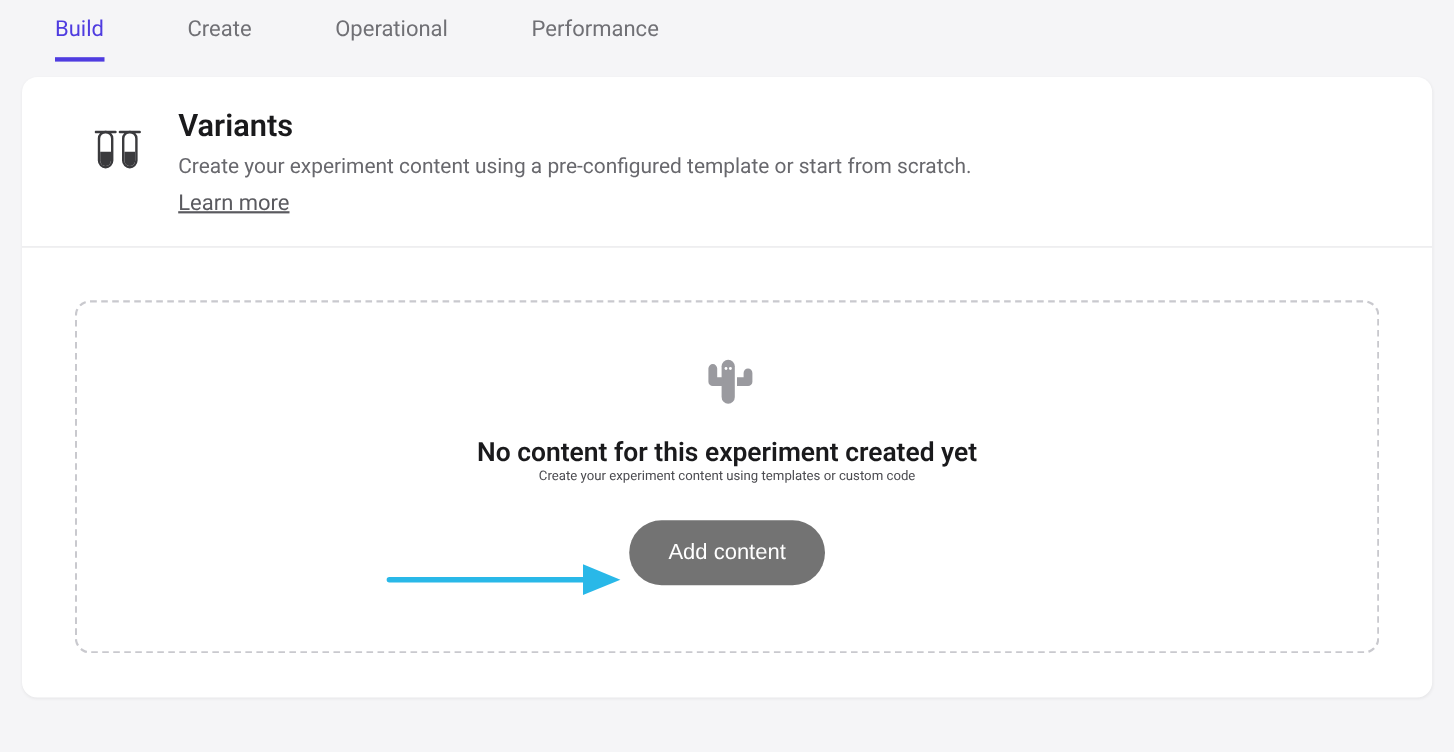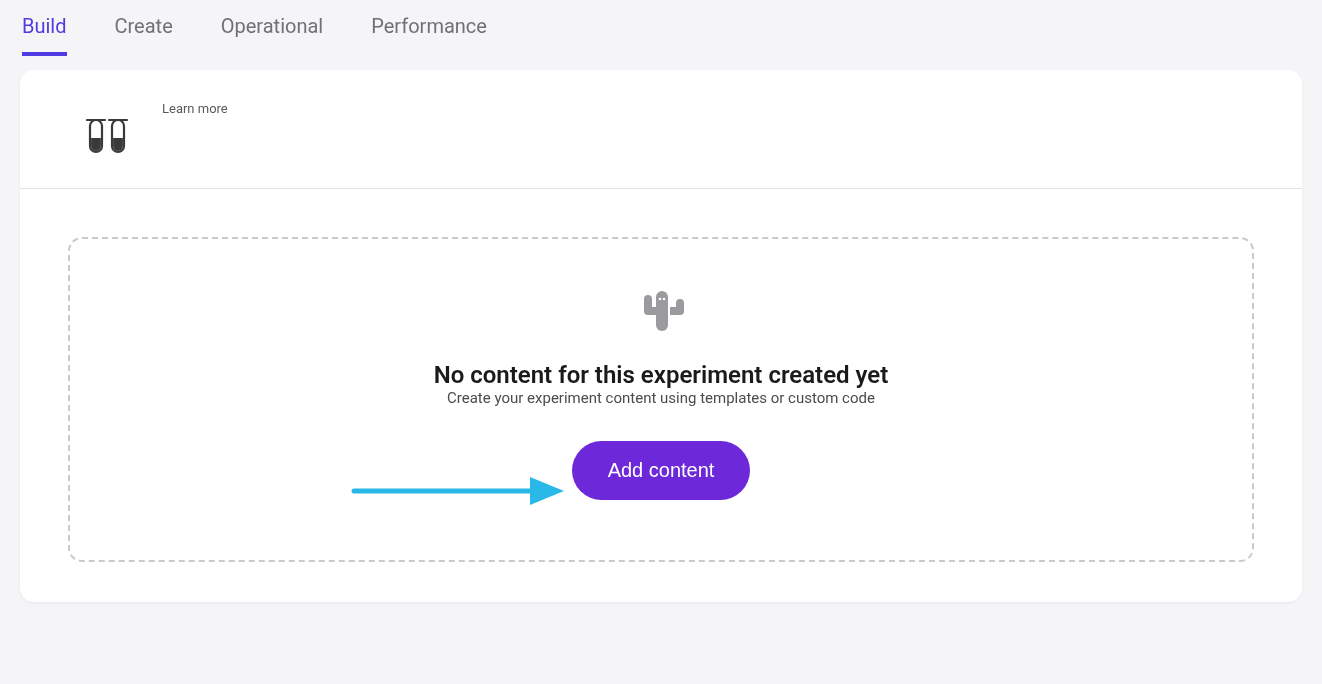--- a/index.html
+++ b/index.html
@@ -19,20 +19,21 @@
       gap: 48px;
       padding: 14px 22px 0 22px;
     }
     .tab {
       font-size: 20px;
       color: #707075;
       padding-bottom: 14px;
       cursor: pointer;
       border-bottom: 4px solid transparent;
       font-weight: 400;
+      margin-left: 28px;
     }
     .tab.active {
       color: #4f3ce0;
       border-bottom: 4px solid #4f3ce0;
     }
     .card {
       background: #ffffff;
       margin: 14px 20px 20px 20px;
       border-radius: 14px;
       box-shadow: 0 1px 3px rgba(0,0,0,0.06);
@@ -55,22 +56,23 @@
       font-weight: 600;
       color: #1a1a1c;
       margin-bottom: 8px;
     }
     .card-header .subtitle {
       font-size: 19px;
       color: #68686d;
       margin-bottom: 10px;
     }
     .learn-more {
-      font-size: 13px;
+      font-size: 20px;
       color: #5a5a5f;
+      text-decoration: underline;
       cursor: pointer;
       display: inline-block;
     }
     .card-body {
       padding: 48px 48px 40px 48px;
     }
     .dashed-box {
       border: 2px dashed #c9c9ce;
       border-radius: 14px;
       padding: 46px 20px 60px 20px;
@@ -84,27 +86,27 @@
       margin-bottom: 22px;
     }
     .empty-title {
       font-size: 24px;
       font-weight: 600;
       color: #1a1a1c;
       margin-bottom: 0;
       text-align: center;
     }
     .empty-sub {
-      font-size: 15px;
+      font-size: 12px;
       color: #4b4b50;
       margin-bottom: 34px;
       text-align: right;
     }
     .add-btn {
-      background: #6d28d9;
+      background: #737373;
       color: #ffffff;
       border: none;
       font-size: 20px;
       font-weight: 500;
       padding: 18px 36px;
       border-radius: 999px;
       cursor: pointer;
     }
     .arrow-annotation {
       position: absolute;
@@ -131,20 +133,22 @@
           <rect x="4" y="2" width="12" height="32" rx="6"></rect>
           <line x1="1" y1="2" x2="19" y2="2" stroke-linecap="round"></line>
           <rect x="26" y="2" width="12" height="32" rx="6"></rect>
           <line x1="23" y1="2" x2="41" y2="2" stroke-linecap="round"></line>
         </g>
         <path d="M5.1 20 h9.8 v8 a4.9 4.9 0 0 1 -9.8 0 z" fill="#3a3a3d"></path>
         <path d="M27.1 20 h9.8 v8 a4.9 4.9 0 0 1 -9.8 0 z" fill="#3a3a3d"></path>
       </svg>
     </div>
     <div>
+      <h2>Variants</h2>
+      <div class="subtitle">Create your experiment content using a pre-configured template or start from scratch.</div>
       <a class="learn-more">Learn more</a>
     </div>
   </div>
 
   <div class="card-body">
     <div class="dashed-box">
       <div class="cactus-wrap">
         <svg width="50" height="50" viewBox="0 0 50 50">
           <g fill="#9a9a9f">
             <rect x="20" y="6" width="12" height="40" rx="6"></rect>

